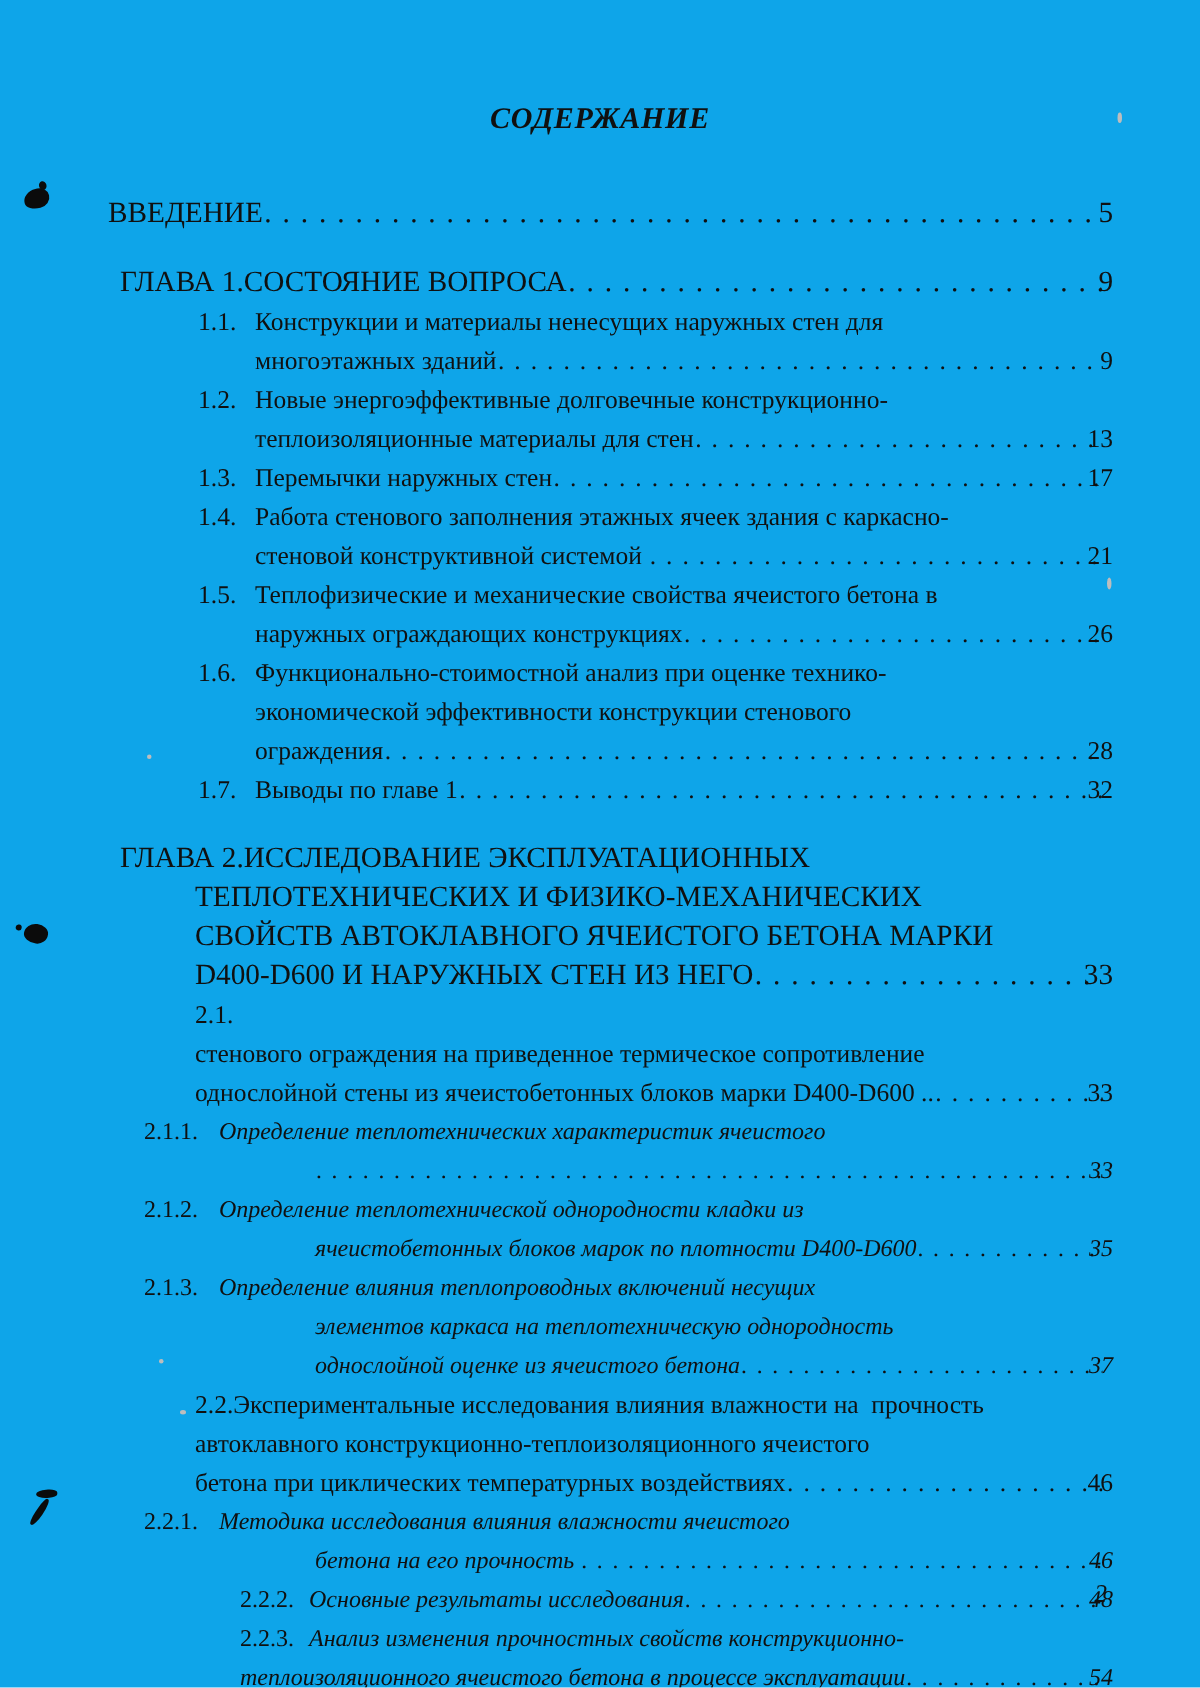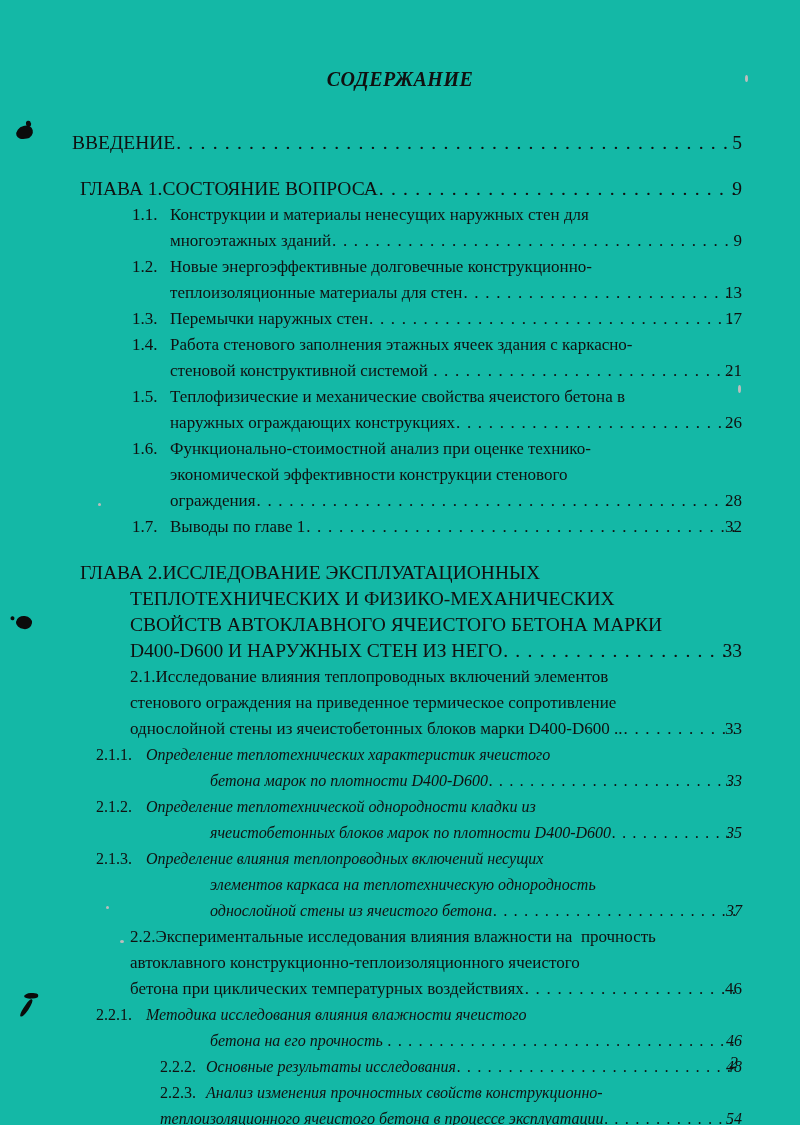--- a/index.html
+++ b/index.html
@@ -4,21 +4,21 @@
 <style>
   html, body {
     margin: 0;
     padding: 0;
     background: #ffffff;
   }
   .page {
     position: relative;
     width: 800px;
     height: 1125px;
-    background: #14b8a6;
+    background: #0ea5e9;
     overflow: hidden;
     font-family: "Liberation Serif", "DejaVu Serif", serif;
     color: #101010;
   }
 
   
   .doc-title {
     position: absolute;
     top: 68px;
     left: 0;
@@ -289,41 +289,39 @@
         </div>
         <div class="ln cont">
           <span class="txt">D400-D600 И НАРУЖНЫХ СТЕН ИЗ НЕГО</span>
           <span class="leader">. . . . . . . . . . . . . . . . . . . . . . . . . . . . . . . . . . . . . . . . . . . . . . . . . . . . . . . . . . . . . . . . . . . . . . . . . . . . . . . . . . . . . . . . . . . . . . . . . . . . . . . . . . . . . . . . . . . . . . . . . . . . . . . . . . . . . . . . . . . . . . . . . . . . . . . . . . . . . . .</span>
           <span class="pg">33</span>
         </div>
       </div>
       <div class="entry lvl-2b">
         <div class="ln nolead">
           <span class="num">2.1.</span>
-          <span class="txt">Исследование влияния теплопроводных включений элементов</span>
           <span class="leader">. . . . . . . . . . . . . . . . . . . . . . . . . . . . . . . . . . . . . . . . . . . . . . . . . . . . . . . . . . . . . . . . . . . . . . . . . . . . . . . . . . . . . . . . . . . . . . . . . . . . . . . . . . . . . . . . . . . . . . . . . . . . . . . . . . . . . . . . . . . . . . . . . . . . . . . . . . . . . . .</span>
         </div>
         <div class="ln cont nolead">
           <span class="txt">стенового ограждения на приведенное термическое сопротивление</span>
           <span class="leader">. . . . . . . . . . . . . . . . . . . . . . . . . . . . . . . . . . . . . . . . . . . . . . . . . . . . . . . . . . . . . . . . . . . . . . . . . . . . . . . . . . . . . . . . . . . . . . . . . . . . . . . . . . . . . . . . . . . . . . . . . . . . . . . . . . . . . . . . . . . . . . . . . . . . . . . . . . . . . . .</span>
         </div>
         <div class="ln cont">
           <span class="txt">однослойной стены из ячеистобетонных блоков марки D400-D600 ..</span>
           <span class="leader">. . . . . . . . . . . . . . . . . . . . . . . . . . . . . . . . . . . . . . . . . . . . . . . . . . . . . . . . . . . . . . . . . . . . . . . . . . . . . . . . . . . . . . . . . . . . . . . . . . . . . . . . . . . . . . . . . . . . . . . . . . . . . . . . . . . . . . . . . . . . . . . . . . . . . . . . . . . . . . .</span>
           <span class="pg">33</span>
         </div>
       </div>
       <div class="entry lvl-3">
         <div class="ln nolead">
           <span class="num">2.1.1.</span>
           <span class="txt">Определение теплотехнических характеристик ячеистого</span>
           <span class="leader">. . . . . . . . . . . . . . . . . . . . . . . . . . . . . . . . . . . . . . . . . . . . . . . . . . . . . . . . . . . . . . . . . . . . . . . . . . . . . . . . . . . . . . . . . . . . . . . . . . . . . . . . . . . . . . . . . . . . . . . . . . . . . . . . . . . . . . . . . . . . . . . . . . . . . . . . . . . . . . .</span>
         </div>
         <div class="ln cont">
-          <span class="txt">бетона марок по плотности D400-D600</span>
           <span class="leader">. . . . . . . . . . . . . . . . . . . . . . . . . . . . . . . . . . . . . . . . . . . . . . . . . . . . . . . . . . . . . . . . . . . . . . . . . . . . . . . . . . . . . . . . . . . . . . . . . . . . . . . . . . . . . . . . . . . . . . . . . . . . . . . . . . . . . . . . . . . . . . . . . . . . . . . . . . . . . . .</span>
           <span class="pg">33</span>
         </div>
       </div>
       <div class="entry lvl-3">
         <div class="ln nolead">
           <span class="num">2.1.2.</span>
           <span class="txt">Определение теплотехнической однородности кладки из</span>
           <span class="leader">. . . . . . . . . . . . . . . . . . . . . . . . . . . . . . . . . . . . . . . . . . . . . . . . . . . . . . . . . . . . . . . . . . . . . . . . . . . . . . . . . . . . . . . . . . . . . . . . . . . . . . . . . . . . . . . . . . . . . . . . . . . . . . . . . . . . . . . . . . . . . . . . . . . . . . . . . . . . . . .</span>
         </div>
@@ -337,21 +335,21 @@
         <div class="ln nolead">
           <span class="num">2.1.3.</span>
           <span class="txt">Определение влияния теплопроводных включений несущих</span>
           <span class="leader">. . . . . . . . . . . . . . . . . . . . . . . . . . . . . . . . . . . . . . . . . . . . . . . . . . . . . . . . . . . . . . . . . . . . . . . . . . . . . . . . . . . . . . . . . . . . . . . . . . . . . . . . . . . . . . . . . . . . . . . . . . . . . . . . . . . . . . . . . . . . . . . . . . . . . . . . . . . . . . .</span>
         </div>
         <div class="ln cont nolead">
           <span class="txt">элементов каркаса на теплотехническую однородность</span>
           <span class="leader">. . . . . . . . . . . . . . . . . . . . . . . . . . . . . . . . . . . . . . . . . . . . . . . . . . . . . . . . . . . . . . . . . . . . . . . . . . . . . . . . . . . . . . . . . . . . . . . . . . . . . . . . . . . . . . . . . . . . . . . . . . . . . . . . . . . . . . . . . . . . . . . . . . . . . . . . . . . . . . .</span>
         </div>
         <div class="ln cont">
-          <span class="txt">однослойной стены из ячеистого бетона</span>
+          <span class="txt">однослойной оценке из ячеистого бетона</span>
           <span class="leader">. . . . . . . . . . . . . . . . . . . . . . . . . . . . . . . . . . . . . . . . . . . . . . . . . . . . . . . . . . . . . . . . . . . . . . . . . . . . . . . . . . . . . . . . . . . . . . . . . . . . . . . . . . . . . . . . . . . . . . . . . . . . . . . . . . . . . . . . . . . . . . . . . . . . . . . . . . . . . . .</span>
           <span class="pg">37</span>
         </div>
       </div>
       <div class="entry lvl-2b">
         <div class="ln nolead">
           <span class="num">2.2.</span>
           <span class="txt">Экспериментальные исследования влияния влажности на  прочность</span>
           <span class="leader">. . . . . . . . . . . . . . . . . . . . . . . . . . . . . . . . . . . . . . . . . . . . . . . . . . . . . . . . . . . . . . . . . . . . . . . . . . . . . . . . . . . . . . . . . . . . . . . . . . . . . . . . . . . . . . . . . . . . . . . . . . . . . . . . . . . . . . . . . . . . . . . . . . . . . . . . . . . . . . .</span>
         </div>

